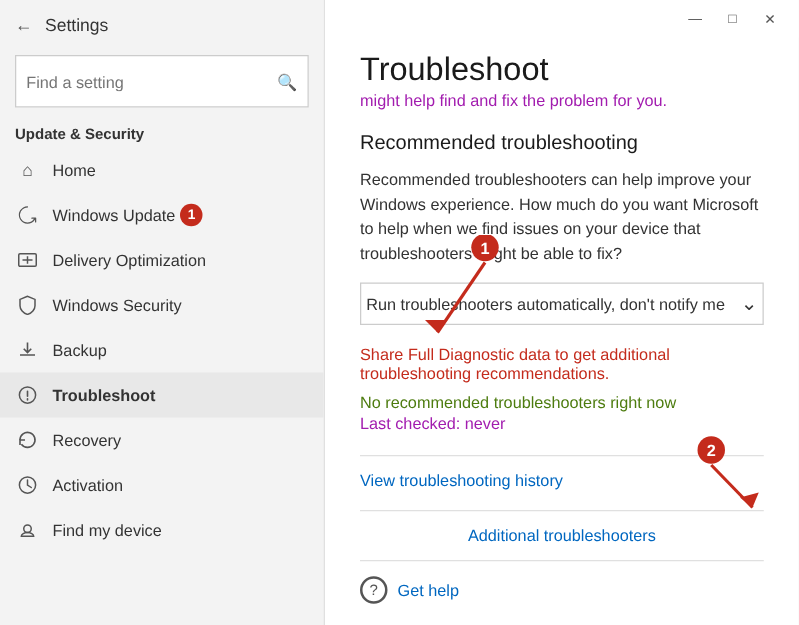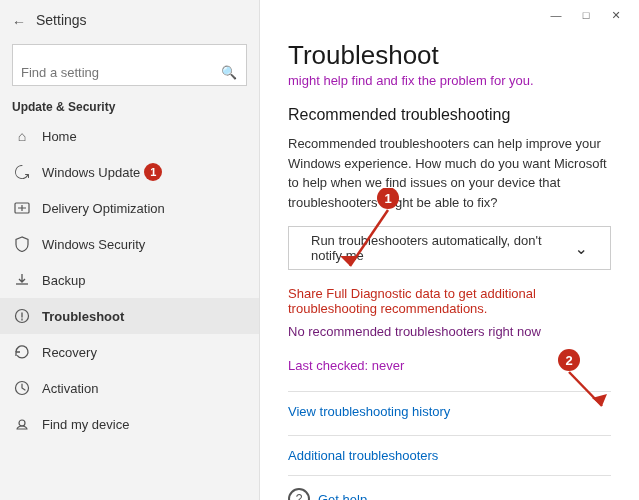--- a/index.html
+++ b/index.html
@@ -38,21 +38,21 @@
 
     .app-title {
       font-size: 14px;
       color: #333;
       font-weight: 400;
     }
 
     .search-box {
       margin: 4px 12px 8px 12px;
       display: flex;
-      align-items: flex-start;
+      align-items: center;
       background: #fff;
       border: 1px solid #ccc;
       padding: 20px 8px;
       height: 32px;
     }
 
     .search-box input {
       border: none;
       outline: none;
       flex: 1;
@@ -180,21 +180,21 @@
       color: #333;
       line-height: 1.5;
       margin-bottom: 14px;
     }
 
     .dropdown-select {
       display: flex;
       align-items: center;
       justify-content: space-between;
       border: 1px solid #ccc;
-      padding: 6px 22px;
+      padding: 6px 4px;
       font-size: 13px;
       color: #333;
       cursor: pointer;
       background: #fff;
       margin-bottom: 16px;
       min-width: 280px;
     }
 
     .link-text {
       color: #0067c0;
@@ -206,22 +206,22 @@
 
     .link-red {
       color: #c42b1c;
       font-size: 13px;
       cursor: pointer;
       margin-bottom: 8px;
     }
 
     .status-text {
       font-size: 13px;
-      color: #701a75;
-      margin-bottom: 19px;
+      color: #4d7c0f;
+      margin-bottom: 2px;
     }
 
     .last-checked {
       font-size: 13px;
       color: #a21caf;
       margin-bottom: 18px;
     }
 
     .view-history {
       color: #0067c0;
@@ -229,20 +229,21 @@
       cursor: pointer;
       margin-bottom: 16px;
       display: block;
     }
 
     .additional-link {
       color: #0067c0;
       font-size: 13px;
       cursor: pointer;
       display: block;
+      text-align: center;
     }
 
     .get-help-row {
       display: flex;
       align-items: center;
       gap: 8px;
     }
 
     .get-help-icon {
       width: 22px;

